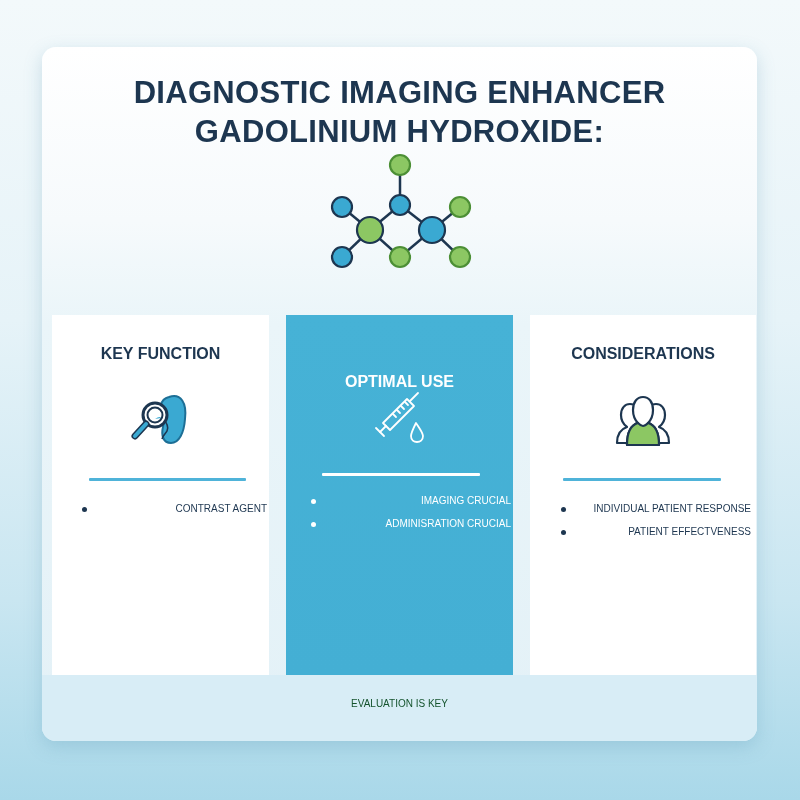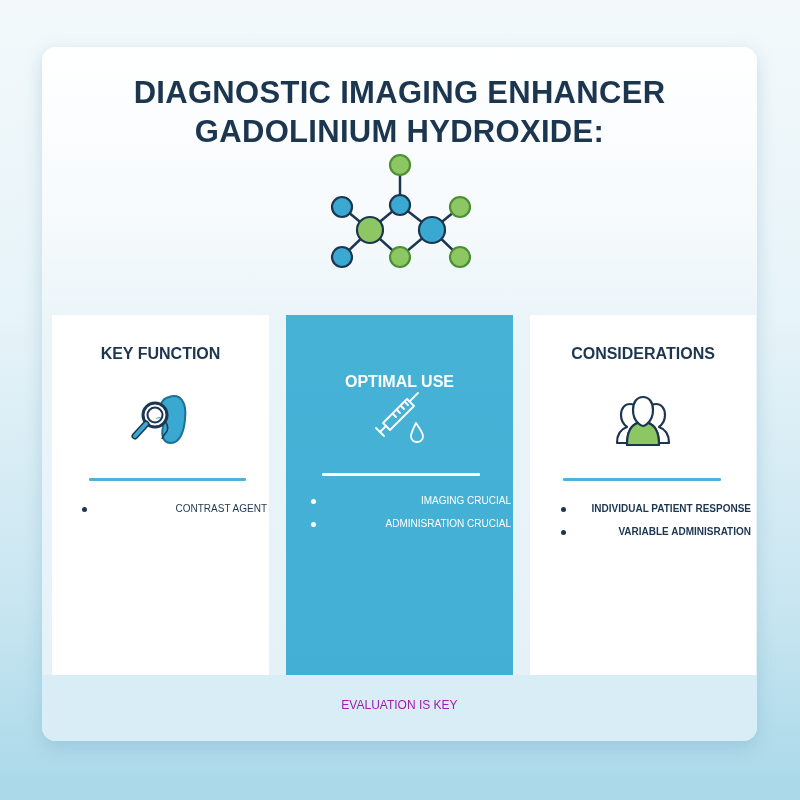--- a/index.html
+++ b/index.html
@@ -45,21 +45,21 @@
     ul.bullets li::before {
       content: ""; position: absolute; left: 0; top: 9px; width: 5px; height: 5px;
       border-radius: 50%; background: currentColor;
     }
     .footer {
       position: absolute; left: 0; right: 0; bottom: 0; height: 66px;
       background: #d8edf6;
     }
     .footer-text {
       position: absolute; left: 0; right: 0; top: 23px; text-align: center;
-      font-size: 12px; color: #a21caf; margin: 0;
+      font-size: 10px; color: #14532d; margin: 0;
     }
   </style>
 </head>
 <body>
 
 <div class="card">
 
   <h1 class="title">
     <span>DIAGNOSTIC IMAGING ENHANCER</span>
     <span>GADOLINIUM HYDROXIDE:</span>
@@ -133,22 +133,22 @@
     <h2 class="col-title">CONSIDERATIONS</h2>
     <svg class="col-icon" viewBox="0 0 64 60">
       <g stroke="#1d3650" stroke-width="2.2" stroke-linejoin="round">
         <path d="M6 54 C6 44 10 40 16 38 C12 35 10 31 10 26 C10 19 14 15 19 15 C24 15 28 19 28 26 C28 31 26 35 22 38 C28 40 32 44 32 54 Z" fill="#ffffff"></path>
         <path d="M58 54 C58 44 54 40 48 38 C52 35 54 31 54 26 C54 19 50 15 45 15 C40 15 36 19 36 26 C36 31 38 35 42 38 C36 40 32 44 32 54 Z" fill="#ffffff"></path>
         <path d="M32 8 C38 8 42 13 42 21 C42 27 40 31 37 34 C44 36 48 42 48 56 L16 56 C16 42 20 36 27 34 C24 31 22 27 22 21 C22 13 26 8 32 8 Z" fill="#ffffff"></path>
         <path d="M27 34 C20 36 16 42 16 56 L48 56 C48 42 44 36 37 34 C35 36 33 37 32 37 C31 37 29 36 27 34 Z" fill="#8cc763"></path>
       </g>
     </svg>
     <div class="divider" style="left:33px; width:158px; top:163px;"></div>
-    <ul class="bullets" style="left:31px; top:183px; width:190px;font-weight:bold;">
+    <ul class="bullets" style="left:31px; top:183px; width:190px;">
       <li>INDIVIDUAL PATIENT RESPONSE</li>
-      <li>VARIABLE ADMINISRATION</li>
+      <li>PATIENT EFFECTVENESS</li>
     </ul>
   </section>
 
   <div class="footer">
     <p class="footer-text">EVALUATION IS KEY</p>
   </div>
 </div>
 
 </body></html>

